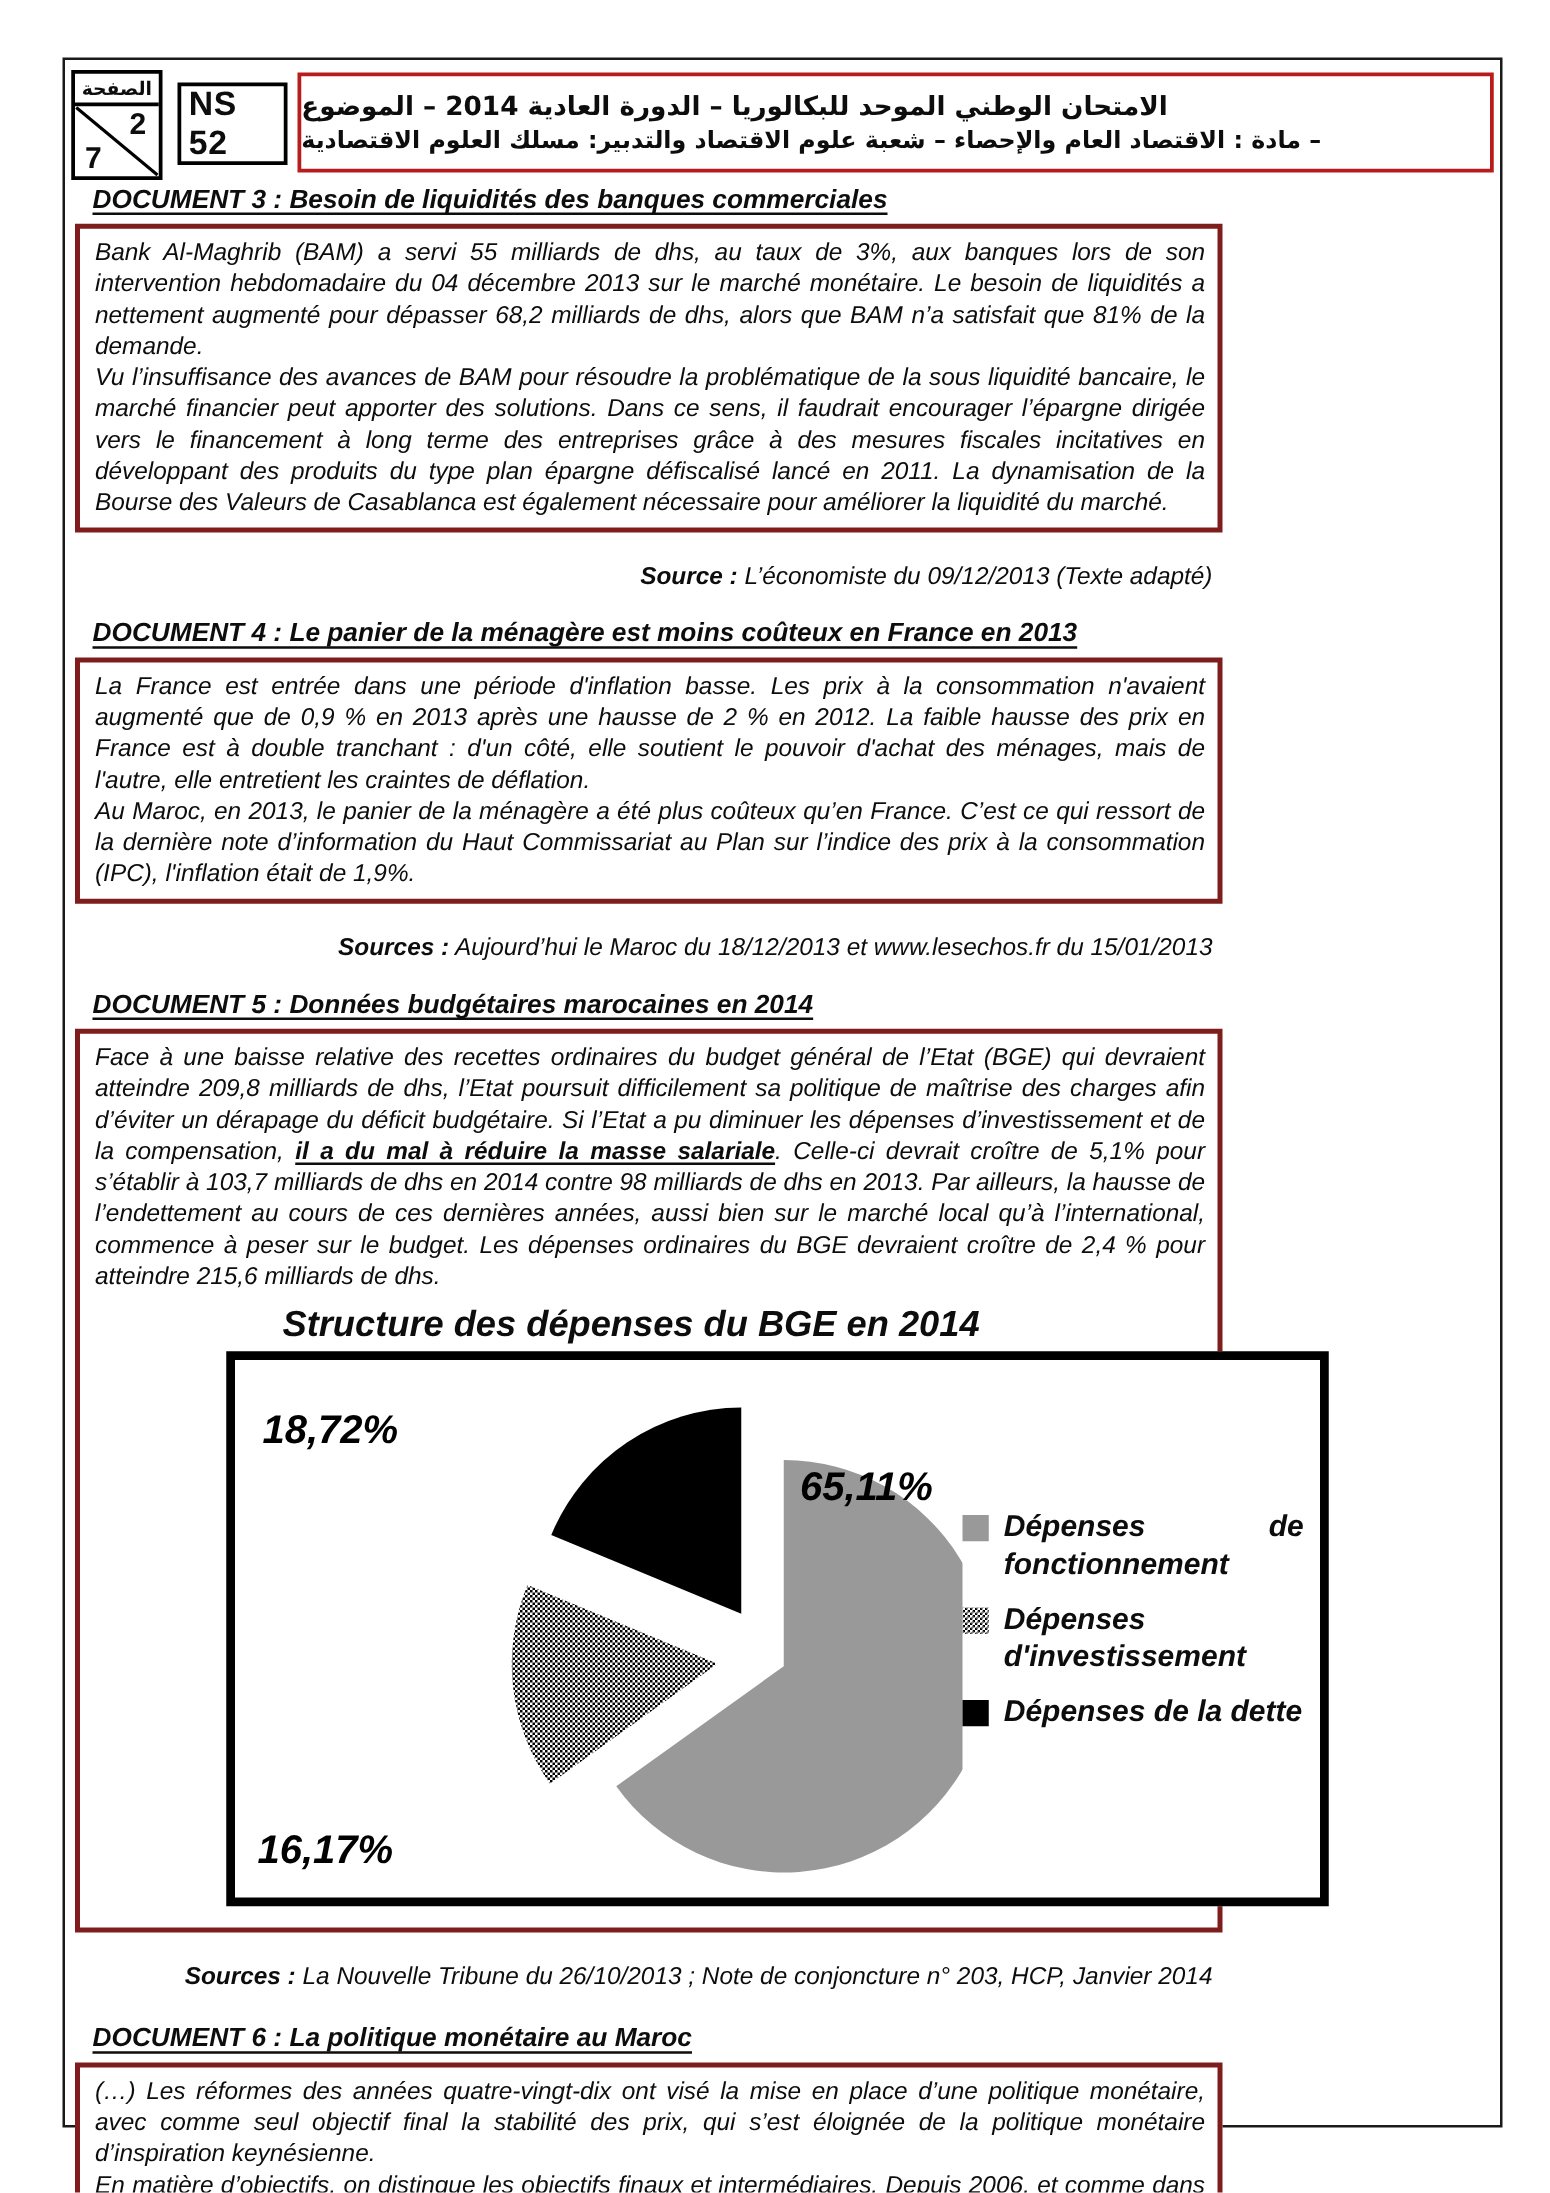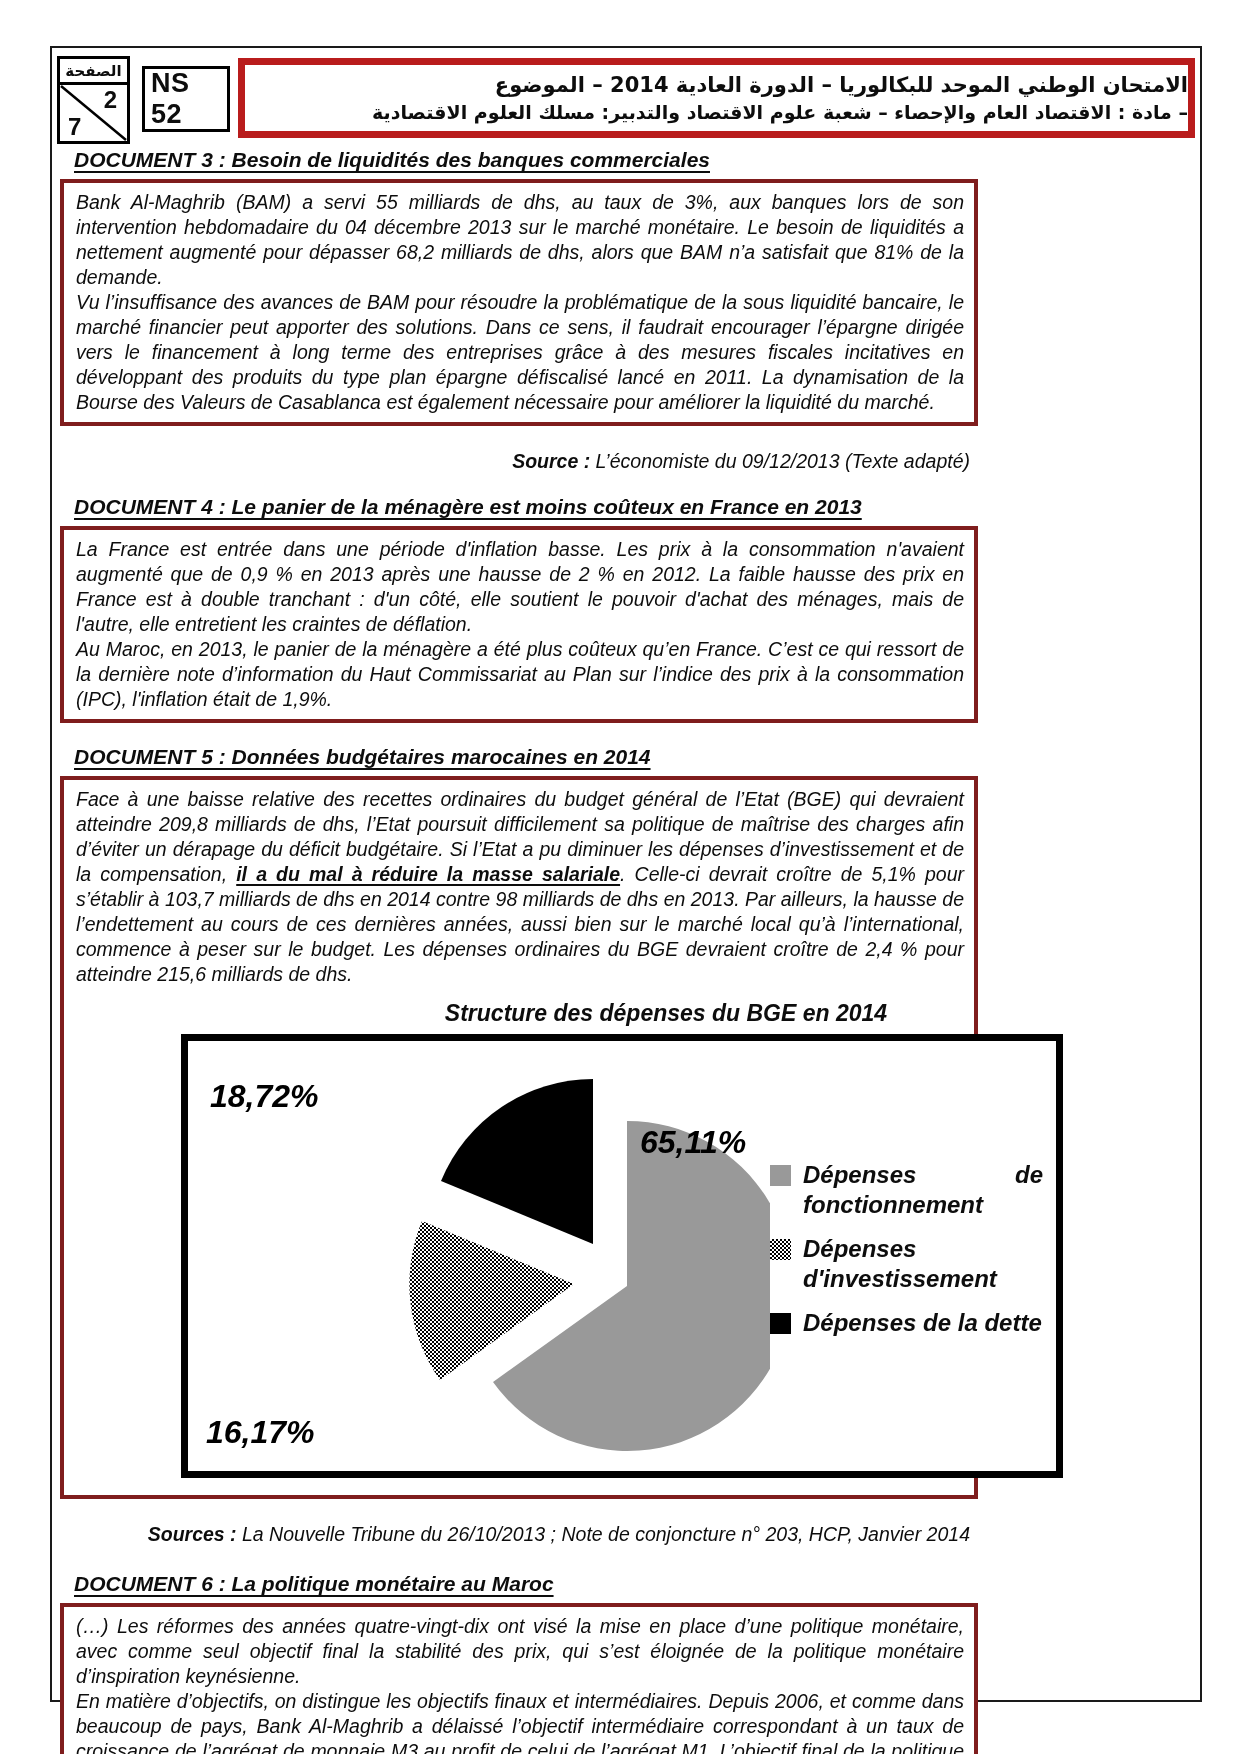--- a/index.html
+++ b/index.html
@@ -20,41 +20,41 @@
   .pagenum-area { position:relative; height:56px; }
   .pagenum-area svg { position:absolute; left:0; top:0; }
   .num-top { position:absolute; right:10px; top:1px; font-weight:700; font-size:24px; }
   .num-bottom { position:absolute; left:8px; bottom:0px; font-weight:700; font-size:24px; }
 
   .ns-box { position:absolute; left:142px; top:66px; width:88px; height:66px;
             border:3px solid #000; display:flex; align-items:center; padding-left:6px;
             font-weight:700; font-size:27px; letter-spacing:0.5px; background:#fff; }
 
   .title-box { position:absolute; left:238px; top:58px; width:957px; height:80px;
-               border:7px solid #b91c1c; background:#fff; text-align:right;
+               border:3px solid #b91c1c; background:#fff; text-align:left;
                font-family:"DejaVu Sans", sans-serif; font-weight:700; direction:rtl;
                display:flex; flex-direction:column; justify-content:center; gap:4px; }
   .title-line1 { font-size:21px; }
   .title-line2 { font-size:19px; }
 
   
   .content { position:absolute; left:60px; top:0; width:918px;font-style:italic; }
   .doc-heading { margin-top:0; margin-left:14px; font-size:21px; font-weight:700;
                  text-decoration:underline; text-decoration-thickness:2px; text-underline-offset:4px; }
   .doc-box { margin-top:7px; border:4px solid #7f1d1d; padding:7px 10px 7px 12px;
              font-size:19.5px; line-height:25px; text-align:justify; background:#fff; }
   .doc-box p + p { margin-top:0; }
   .source-line { margin-top:24px; padding-right:8px; text-align:right; font-size:19.5px; }
   .source-line b { font-weight:700; }
   .section-gap { height:22px; }
   .hl { font-weight:700; text-decoration:underline; text-decoration-thickness:2px; text-underline-offset:3px; }
 
   
-  .chart-title { margin-top:14px; margin-left:150px; width:880px; text-align:center;
-                 font-weight:700; font-size:23px; }
+  .chart-title { margin-top:14px; margin-left:150px; width:880px; text-align:left;
+                 font-weight:700; font-size:29px; }
   .chart-frame { margin-top:8px; margin-left:105px; width:882px; height:444px;
                  border:7px solid #000; background:#fff; display:flex; }
   .chart-plot { width:582px; height:430px; flex:none; }
   .chart-legend { width:290px; flex:none; display:flex; flex-direction:column;
                   justify-content:center; gap:14px; margin-top:-14px; }
   .legend-entry { display:flex; gap:12px; align-items:flex-start; }
   .legend-swatch { width:21px; height:21px; flex:none; margin-top:5px; }
   .swatch-gray { background:#999999; }
   .swatch-checker {
      background-image:
@@ -104,20 +104,23 @@
     <div class="source-line">
       <b>Source :</b><span> L’économiste du 09/12/2013 (Texte adapté)</span>
     </div>
 
     <div class="section-gap"></div>
 
     <div class="doc-heading">DOCUMENT 4 : Le panier de la ménagère est moins coûteux en France en 2013</div>
     <div class="doc-box">
       <p>La France est entrée dans une période d'inflation basse. Les prix à la consommation n'avaient augmenté que de 0,9 % en 2013 après une hausse de 2 % en 2012. La faible hausse des prix en France est à double tranchant : d'un côté, elle soutient le pouvoir d'achat des ménages, mais de l'autre, elle entretient les craintes de déflation.</p>
       <p>Au Maroc, en 2013, le panier de la ménagère a été plus coûteux qu’en France. C’est ce qui ressort de la dernière note d’information du Haut Commissariat au Plan sur l’indice des prix à la consommation (IPC), l'inflation était de 1,9%.</p>
+    </div>
+    <div class="source-line">
+      <b>Sources :</b><span> Aujourd’hui le Maroc du 18/12/2013 et www.lesechos.fr du 15/01/2013</span>
     </div>
 
     <div class="section-gap"></div>
 
     <div class="doc-heading">DOCUMENT 5 : Données budgétaires marocaines en 2014</div>
     <div class="doc-box">
       <p><span>Face à une baisse relative des recettes ordinaires du budget général de l’Etat (BGE) qui devraient atteindre 209,8 milliards de dhs, l’Etat poursuit difficilement sa politique de maîtrise des charges afin d’éviter un dérapage du déficit budgétaire. Si l’Etat a pu diminuer les dépenses d’investissement et de la compensation, </span><span class="hl">il a du mal à réduire la masse salariale</span><span>. Celle-ci devrait croître de 5,1% pour s’établir à 103,7 milliards de dhs en 2014 contre 98 milliards de dhs en 2013. Par ailleurs, la hausse de l’endettement au cours de ces dernières années, aussi bien sur le marché local qu’à l’international, commence à peser sur le budget. Les dépenses ordinaires du BGE devraient croître de 2,4 % pour atteindre 215,6 milliards de dhs.</span></p>
 
       <div class="chart-title">Structure des dépenses  du BGE en 2014</div>
 

